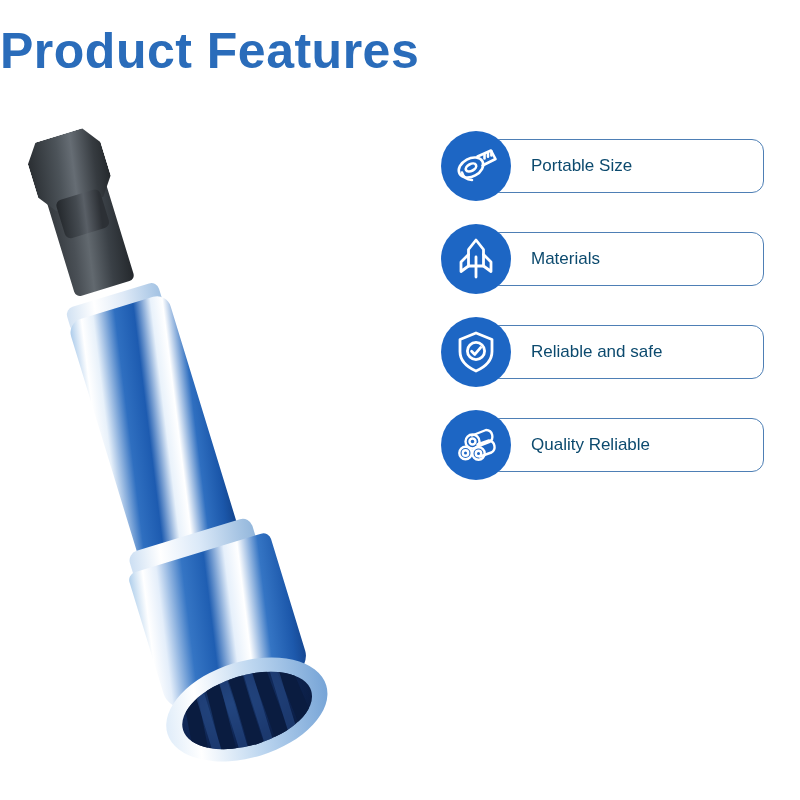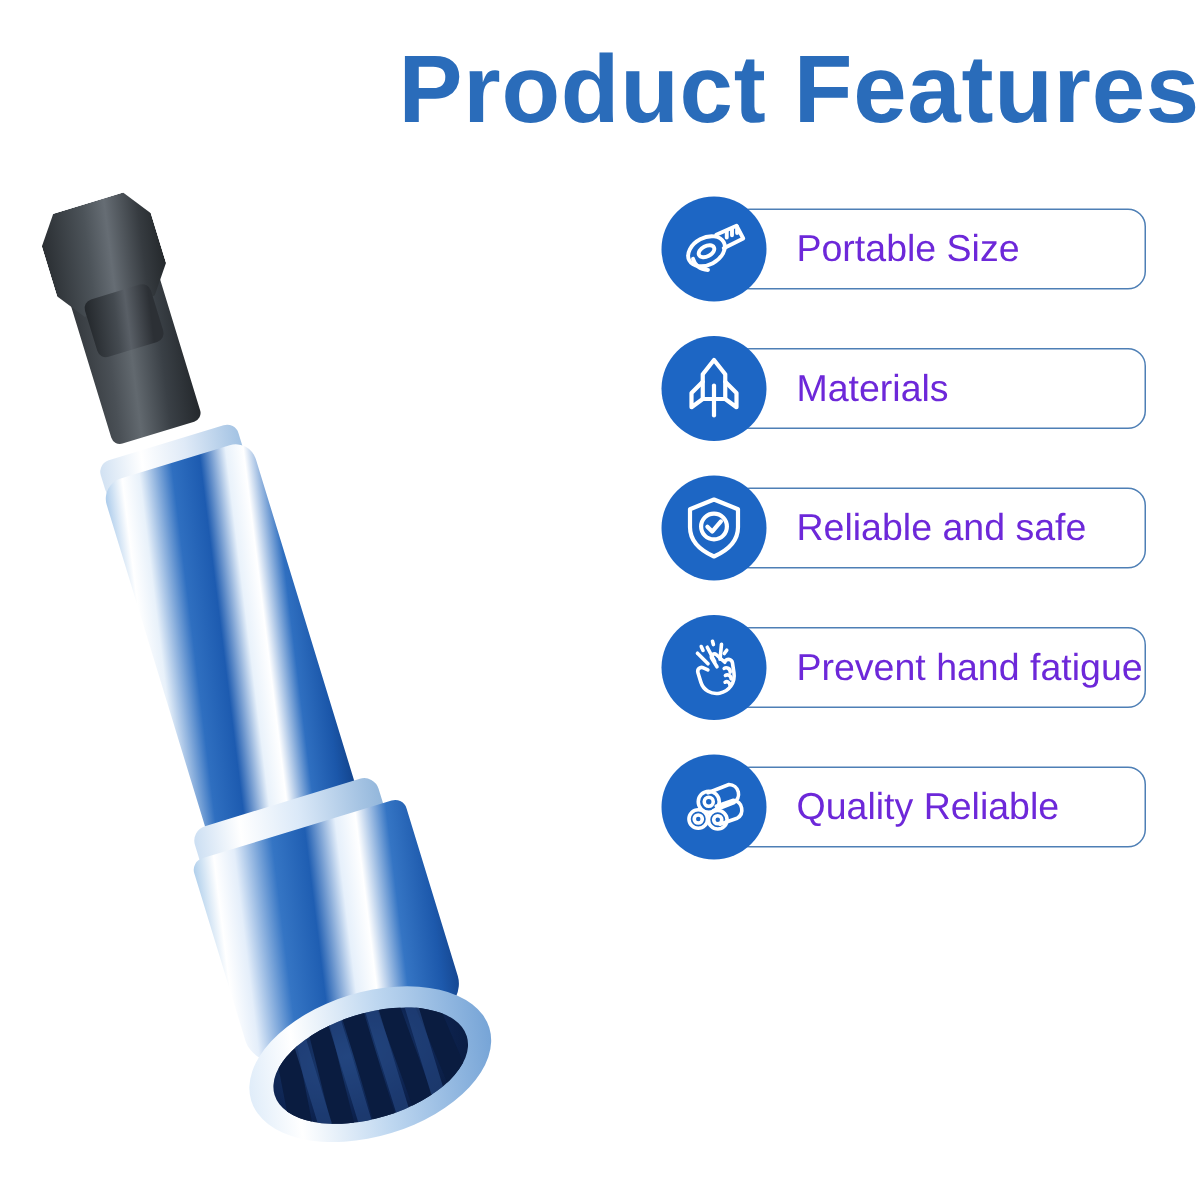--- a/index.html
+++ b/index.html
@@ -164,22 +164,22 @@
     width:9px; height:84px;
     background:#2a4e8c;
     border-radius:6px;
     opacity:.55;
   }
 
   
   #title {
     position:absolute;
     left:0; top:22px; width:800px;
-    text-align:right;
-    font-size:64px;
+    text-align:left;
+    font-size:50px;
     font-weight:bold;
     color:#2a6cba;
     letter-spacing:.5px;
   }
 
   
   #features {
     position:absolute;
     left:441px; top:131px;
     width:330px;
@@ -195,22 +195,22 @@
     width:276px; height:54px;
     background:#ffffff;
     border:1.4px solid #4e7fb5;
     border-radius:12px;
   }
   .feature-label {
     position:absolute;
     left:90px; top:0;
     height:70px;
     display:flex; align-items:center;
-    font-size:25px;
-    color:#6d28d9;
+    font-size:17px;
+    color:#0c4a6e;
     white-space:nowrap;
   }
   .feature-icon {
     position:absolute;
     left:0; top:0;
     width:70px; height:70px;
     border-radius:50%;
     background:#1d66c4;
     display:flex; align-items:center; justify-content:center;
   }
@@ -299,39 +299,20 @@
     <div class="feature-icon">
       <svg width="46" height="46" viewBox="0 0 46 46" fill="none" stroke="#ffffff" stroke-width="2.8" stroke-linecap="round" stroke-linejoin="round">
         <path d="M23 4 L39 10.5 v12 c0 9.5 -7 15.5 -16 19.5 c-9 -4 -16 -10 -16 -19.5 v-12 Z"></path>
         <circle cx="23" cy="22" r="8.6"></circle>
         <path d="M18.6 22.2 L21.8 25.4 L27.6 18.6"></path>
       </svg>
     </div>
     <div class="feature-label">Reliable and safe</div>
   </div>
 
-  <div class="feature-row">
-    <div class="feature-pill"></div>
-    <div class="feature-icon">
-      <svg width="46" height="46" viewBox="0 0 46 46" fill="none" stroke="#ffffff" stroke-width="2.4" stroke-linecap="round" stroke-linejoin="round">
-        <path d="M23.5 19 L18.5 9.5"></path>
-        <path d="M19 20.5 L12 13.5"></path>
-        <path d="M27 17.5 L28 7.5"></path>
-        <path d="M14.5 9 l1.2 2.6"></path>
-        <path d="M22 5.5 l.6 2.2"></path>
-        <path d="M31.5 11.5 l-1.6 2.2"></path>
-        <path d="M30.5 18.5 c1.6 -1.6 4.4 -1 4.8 1.4 l1 6.6 c1 6.6 -3.2 12.4 -9.6 13.6 c-5.6 1 -10.8 -2 -12.4 -7.2 l-2 -6.4 c-.7 -2.3 1.5 -4.3 3.6 -3.3 l3 1.4"></path>
-        <path d="M30.2 19.5 l-5.6 -5 c-1.7 -1.5 -4.2 .6 -3 2.6 l3.4 5.4"></path>
-        <path d="M29.8 23.6 c1.7 -1.2 4.2 .3 4 2.5"></path>
-        <path d="M30.6 28.3 c1.6 -1.1 3.9 .2 3.8 2.3"></path>
-        <path d="M30.4 32.8 c1.4 -.9 3.3 .2 3.2 2"></path>
-      </svg>
-    </div>
-    <div class="feature-label">Prevent hand fatigue</div>
-  </div>
 
 
   <div class="feature-row">
     <div class="feature-pill"></div>
     <div class="feature-icon">
       <svg width="46" height="46" viewBox="0 0 46 46" fill="none" stroke="#ffffff" stroke-width="2.4" stroke-linecap="round" stroke-linejoin="round">
         <path d="M19 13.5 L33 8 a6.5 6.5 0 0 1 3 12.2 L22.5 25.5"></path>
         <path d="M24.5 22.5 L36 18.5 a6.5 6.5 0 0 1 2.4 12 L27 34.5"></path>
         <circle cx="19.5" cy="19.5" r="7"></circle>
         <circle cx="19.5" cy="19.5" r="3"></circle>

